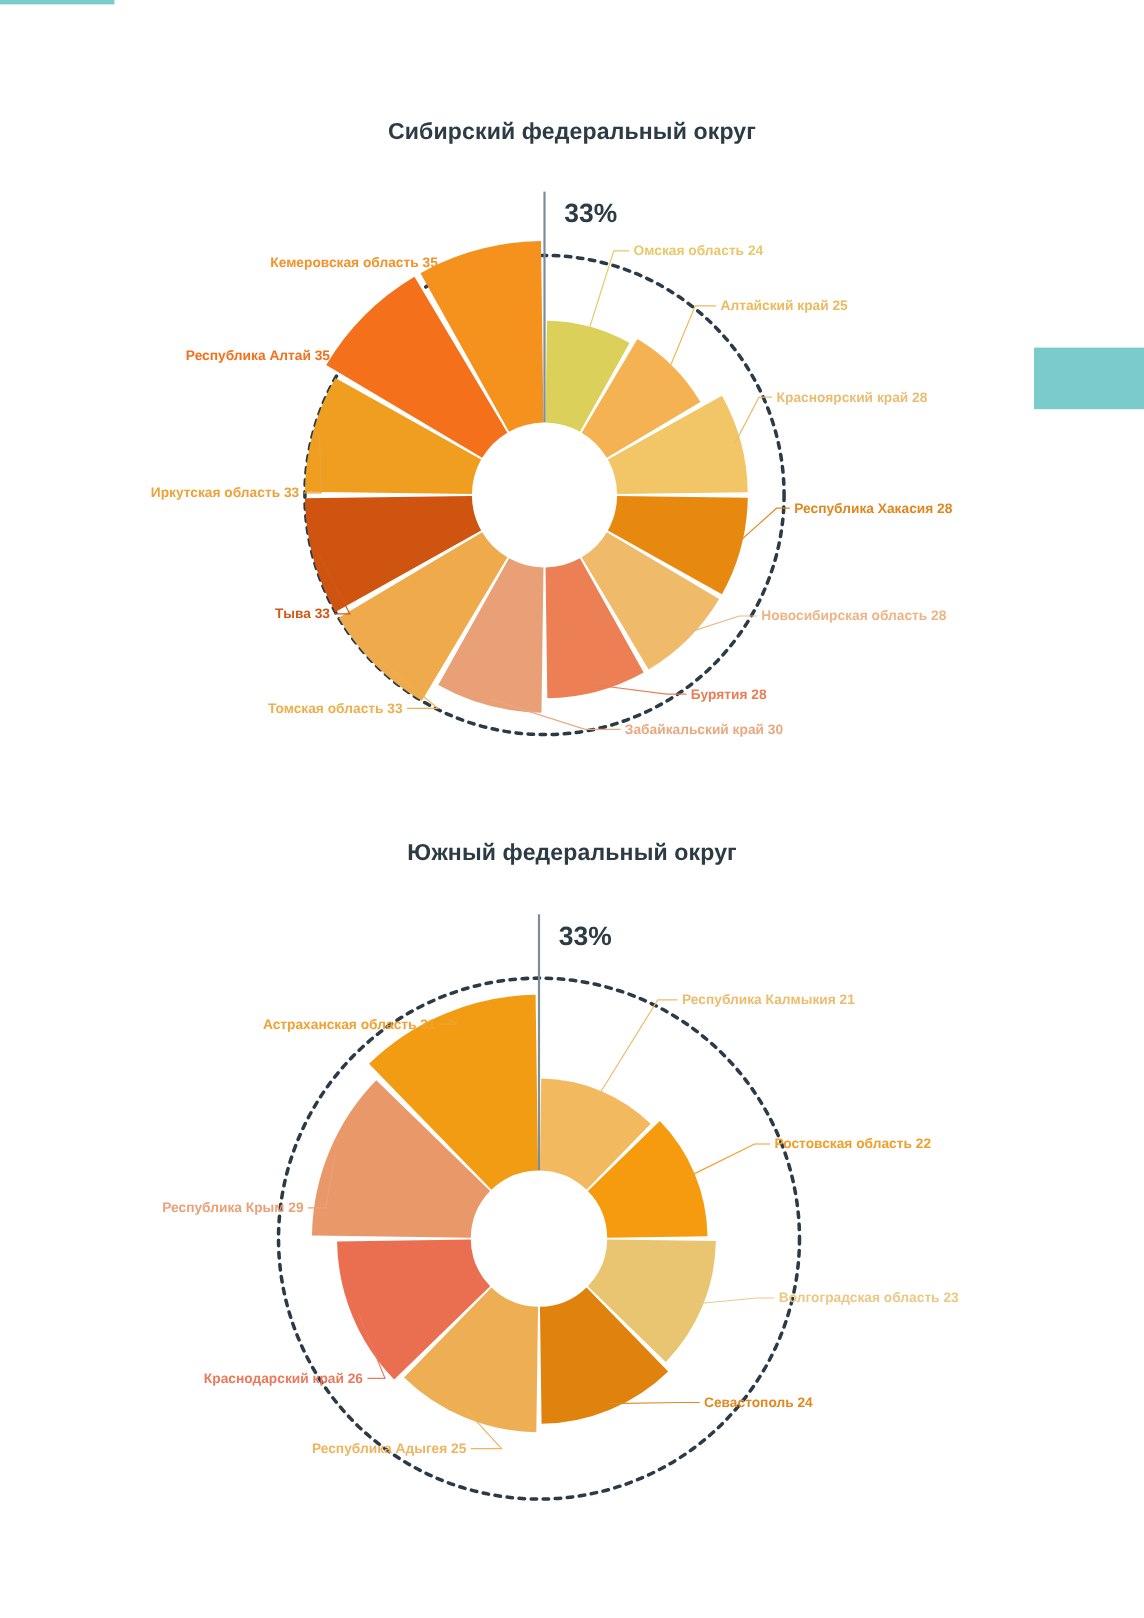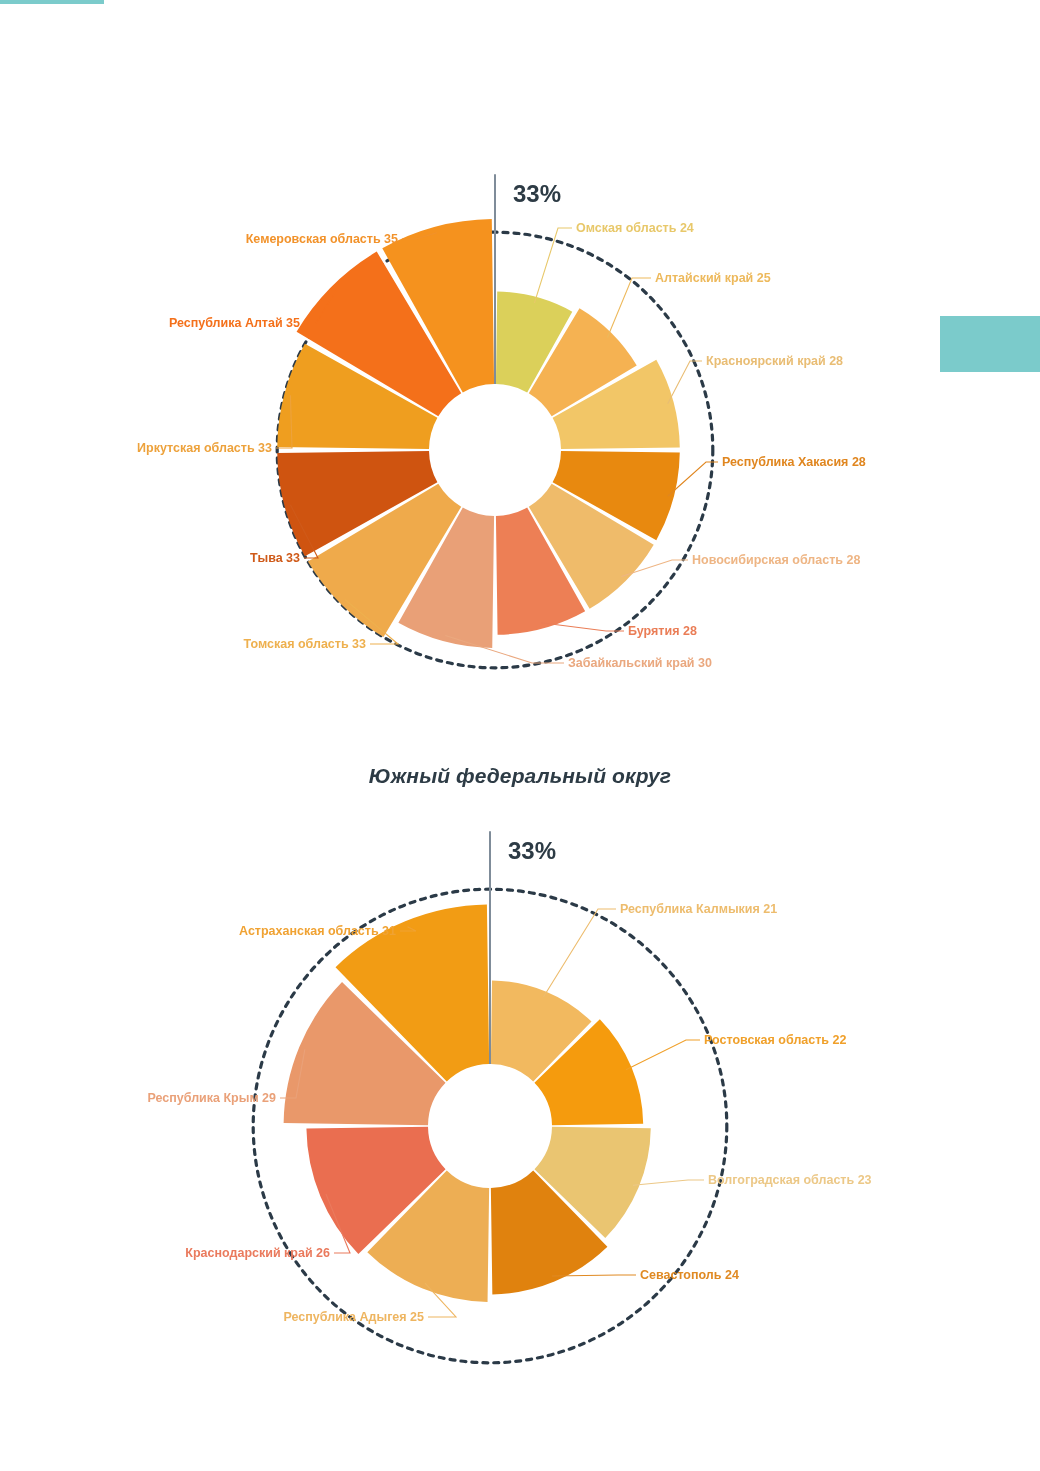--- a/index.html
+++ b/index.html
@@ -8,41 +8,42 @@
 
   .chart-block{position:absolute;left:0;width:1040px;}
   #chart-1{top:0;height:720px;}
   #chart-2{top:720px;height:660px;}
 
   .chart-title{
     position:absolute;left:0;width:1040px;text-align:center;
     font-size:21px;font-weight:bold;color:#2d3b45;letter-spacing:.1px;
   }
   #chart-1 .chart-title{top:108px;}
-  #chart-2 .chart-title{top:44px;font-style:italic;}
+  #chart-2 .chart-title{top:44px;}
 
   .svg-wrap{position:absolute;left:0;top:0;width:844px;}
   svg{display:block;}
 
   .pct-label{font-size:24px;font-weight:bold;fill:#2d3b45;
              font-family:"Liberation Sans","DejaVu Sans",sans-serif;}
   .leader{fill:none;stroke-width:1.1;}
   .wedge-label{font-size:12.5px;font-weight:bold;
                font-family:"Liberation Sans","DejaVu Sans",sans-serif;}
   .axis-line{stroke:#7f8c99;stroke-width:2;}
   .dash-ring{fill:none;stroke:#2b3a47;stroke-width:3.2;stroke-dasharray:5 6;stroke-linecap:round;}
 
   .teal-rect{position:absolute;background:#7bcbcb;}
   #deco-rect{right:0;top:316px;width:100px;height:56px;}
   #deco-line{right:0;top:1438px;width:104px;height:4px;background:#7bcbcb;}
 </style>
 </head>
 <body>
 
 <div class="chart-block" id="chart-1">
+  <div class="chart-title">Сибирский федеральный округ</div>
   <div class="svg-wrap">
     <svg id="svg1" width="1040" height="720" viewBox="0 0 1040 720">
         <circle cx="495" cy="450" r="217.79999999999998" class="dash-ring"></circle>
         <path d="M497.2116093657206,291.6154401969262 A158.39999999999998,158.39999999999998 0 0 1 572.2769700075753,311.7291429604622 L527.1987375031564,392.38714290019254 A66,66 0 0 0 495.9215039023836,384.0064334153859 Z" fill="#dbd05a"></path>
         <path d="M579.4870727036443,308.27161700644035 A165,165 0 0 1 636.7283829935596,365.5129272963557 L551.6913531974238,416.2051709185423 A66,66 0 0 0 528.7948290814577,393.30864680257616 Z" fill="#f5b252"></path>
         <path d="M656.3159998794608,359.8435349911622 A184.8,184.8 0 0 1 679.7819864369194,447.41978907332594 L560.9935665846141,449.07849609761644 A66,66 0 0 0 552.6128570998075,417.80126249684366 Z" fill="#f2c667"></path>
         <path d="M679.7819864369194,452.58021092667406 A184.8,184.8 0 0 1 656.3159998794608,540.1564650088378 L552.6128570998075,482.19873750315634 A66,66 0 0 0 560.9935665846141,450.92150390238356 Z" fill="#e8890f"></path>
         <path d="M653.7357889527868,544.6255214280816 A184.8,184.8 0 0 1 589.6255214280816,608.7357889527868 L528.7948290814577,506.69135319742384 A66,66 0 0 0 551.6913531974238,483.7948290814577 Z" fill="#efbb6a"></path>
         <path d="M585.1564650088378,611.3159998794608 A184.8,184.8 0 0 1 497.58021092667417,634.7819864369194 L495.9215039023836,515.9935665846141 A66,66 0 0 0 527.1987375031564,507.61285709980746 Z" fill="#ed7f55"></path>
         <path d="M492.23548829284925,647.9806997538423 A198,198 0 0 1 398.403787490531,622.8385712994224 L462.80126249684366,507.61285709980746 A66,66 0 0 0 494.07849609761644,515.9935665846141 Z" fill="#e9a077"></path>

